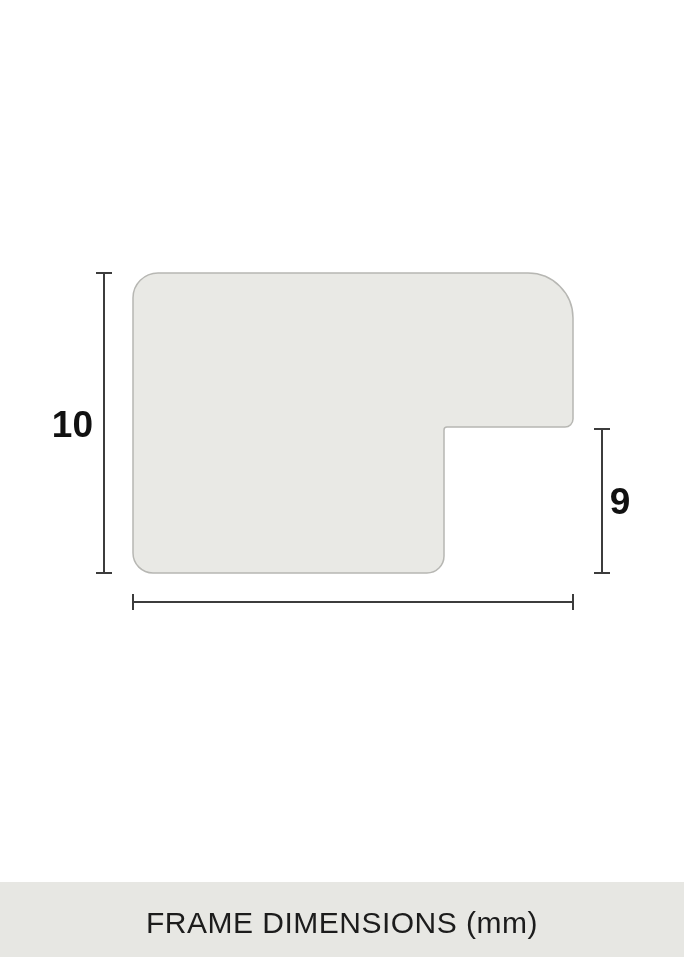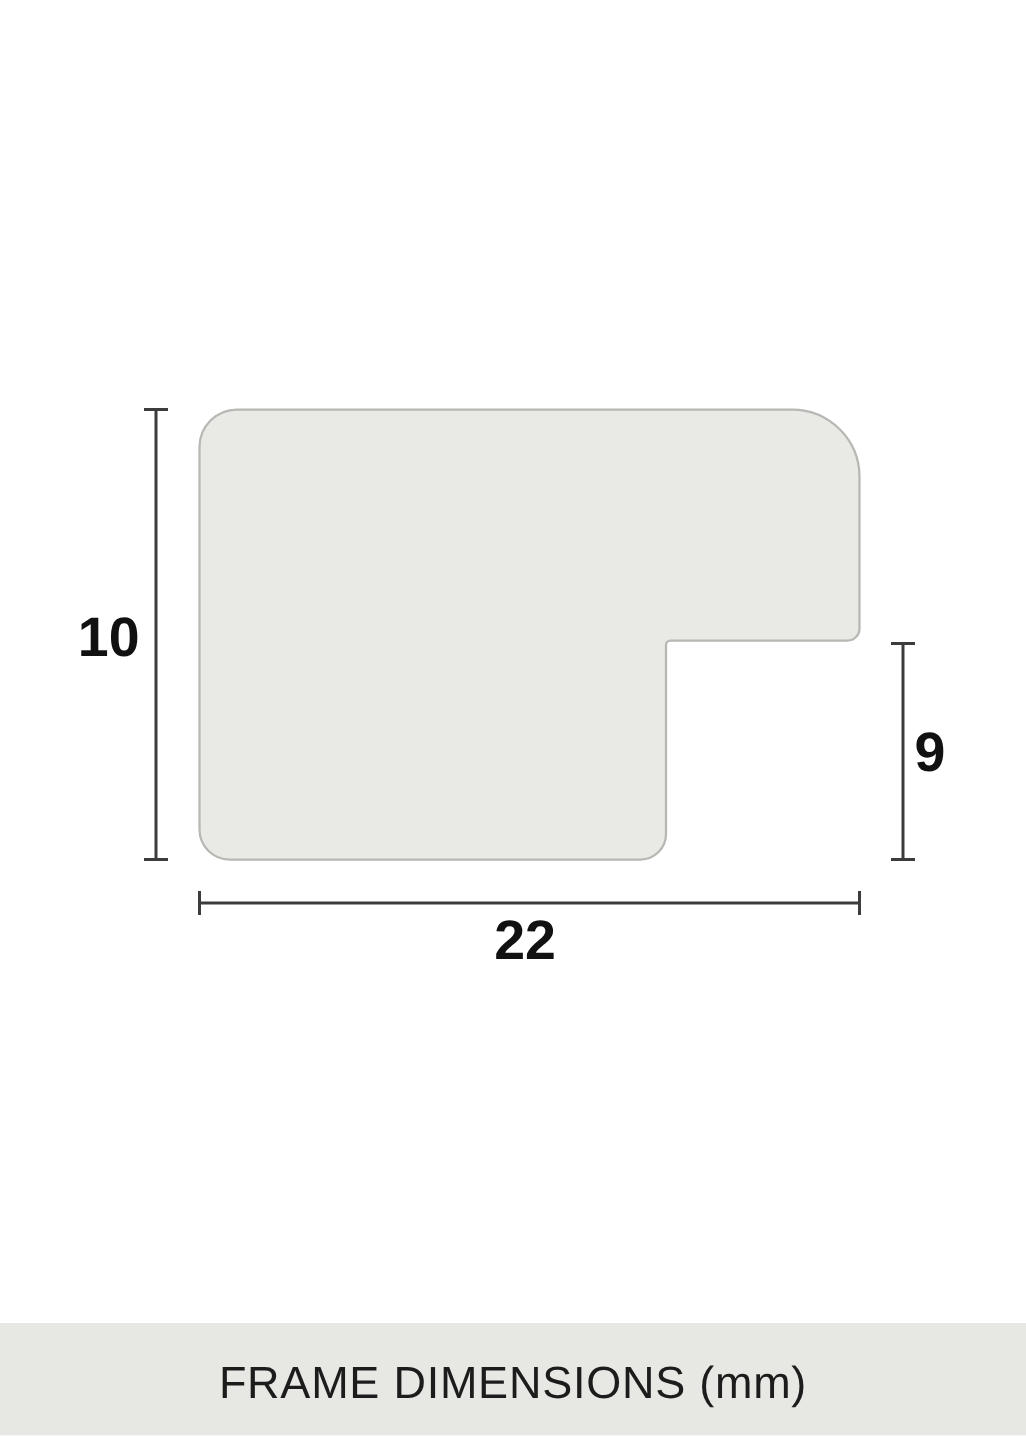--- a/index.html
+++ b/index.html
@@ -103,21 +103,20 @@
 
     <g stroke="#3c3c3c" stroke-width="2" fill="none">
       <line x1="602" y1="429" x2="602" y2="573"></line>
       <line x1="594" y1="429" x2="610" y2="429"></line>
       <line x1="594" y1="573" x2="610" y2="573"></line>
     </g>
   </svg>
 
   <div class="dim-label h15">10</div>
 
-  <div class="dim-label w22">22</div>
 
   <div class="dim-label r9">9</div>
 
   <div class="caption-band">
     <span class="caption-text">FRAME DIMENSIONS (mm)</span>
   </div>
 
 </div>
 
 </body></html>

